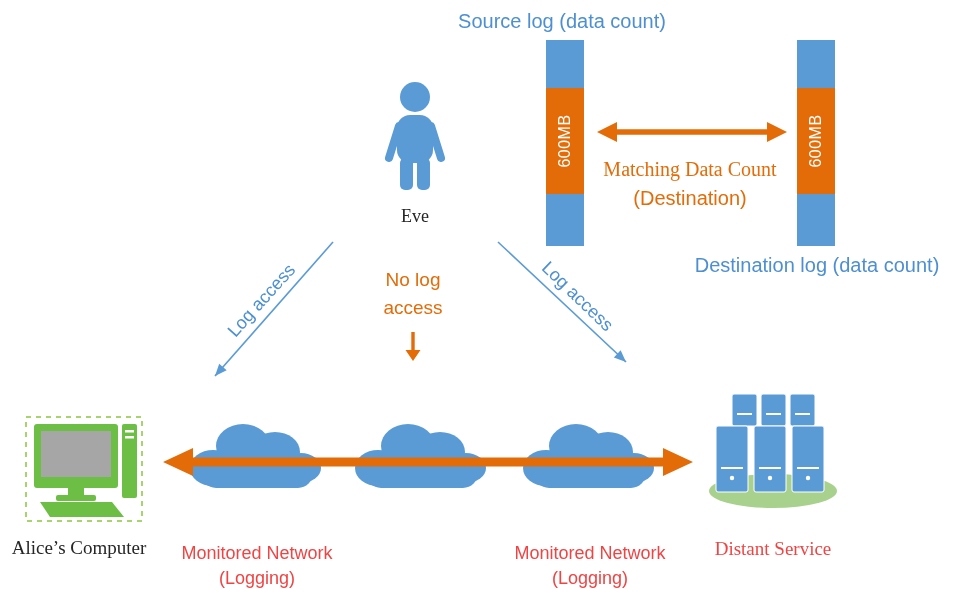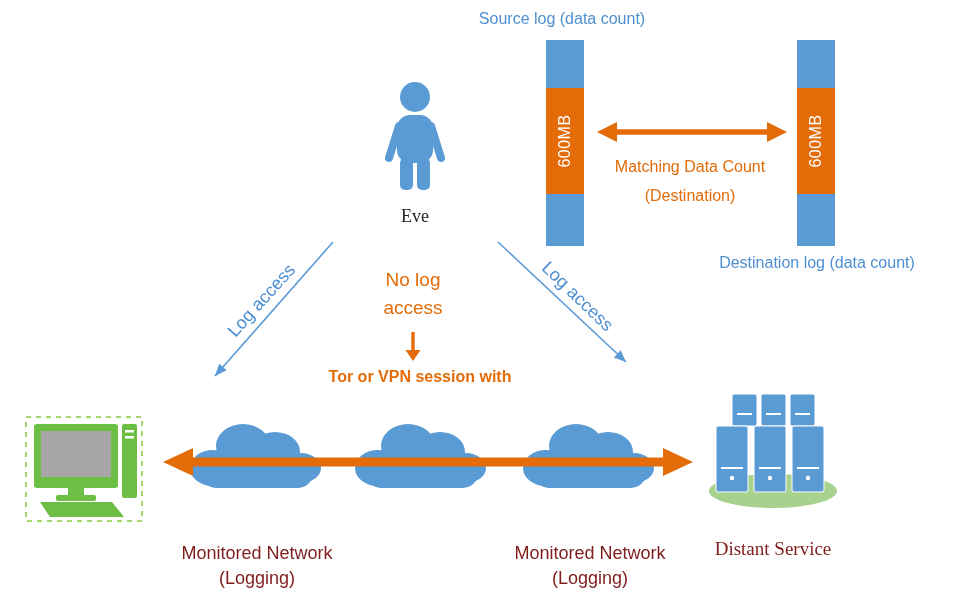--- a/index.html
+++ b/index.html
@@ -4,23 +4,23 @@
 <style>
   * { margin:0; padding:0; box-sizing:border-box; }
   html,body { background:#ffffff; }
   body { font-family:"Liberation Sans", sans-serif; }
   .canvas { position:relative; width:965px; height:602px; background:#ffffff; overflow:hidden; }
   .canvas > svg { position:absolute; left:0; top:0; }
   .txt { position:absolute; text-align:center; line-height:1.2; white-space:nowrap; }
   .t-blue   { color:#4D8FD1; }
   .t-orange { color:#E36C09; }
   .t-dark   { color:#262626;font-family:Liberation Serif, serif; }
-  .t-navy   { color:#7f1d1d; }
+  .t-navy   { color:#ef4444; }
   .bold { font-weight:bold; }
-  .f20 { font-size:16px; }
+  .f20 { font-size:20px; }
   .f19 { font-size:19px; }
   .f18 { font-size:18px; }
   .bar { position:absolute; width:38px; height:206px; top:40px; background:#5B9BD5; }
   .bar-seg { position:absolute; left:0; right:0; top:48px; height:106px; background:#E36C09;
              display:flex; align-items:center; justify-content:center; }
   .bar-seg span { transform:rotate(-90deg); color:#ffffff; font-size:16px; white-space:nowrap; letter-spacing:.5px; }
   .rot-l { transform:rotate(-48deg); }
   .rot-r { transform:rotate(44deg); }
 </style>
 </head>
@@ -119,35 +119,35 @@
     </div>
   </div>
   <div class="bar" style="left:797px;">
     <div class="bar-seg">
       <span>600MB</span>
     </div>
   </div>
 
   <div class="txt t-blue f20" style="left:427px; top:9px; width:270px;">Source log (data count)</div>
 
-  <div class="txt t-orange f20" style="left:562px; top:157px; width:256px;">Matching Data Count</div>
+  <div class="txt t-orange f20" style="left:562px; top:157px; width:256px;font-family:Liberation Serif, serif;">Matching Data Count</div>
   <div class="txt t-orange f20" style="left:562px; top:186px; width:256px;">(Destination)</div>
 
   <div class="txt t-blue f20" style="left:674px; top:253px; width:286px;">Destination log (data count)</div>
 
   <div class="txt t-dark f18" style="left:385px; top:206px; width:60px;">Eve</div>
 
   <div class="txt t-blue f18 rot-l" style="left:202px; top:290px; width:120px;">Log access</div>
   <div class="txt t-blue f18 rot-r" style="left:517px; top:286px; width:120px;">Log access</div>
 
   <div class="txt t-orange f19" style="left:363px; top:269px; width:100px;">No log</div>
   <div class="txt t-orange f19" style="left:363px; top:297px; width:100px;">access</div>
 
-  <div class="txt t-orange f20 bold" style="left:268px; top:367px; width:304px;">Tor or VPN session with</div>
 
+  <div class="txt t-dark f19" style="left:0px; top:537px; width:158px;">Alice’s Computer</div>
 
   <div class="txt t-navy f18" style="left:162px; top:543px; width:190px;">Monitored Network</div>
   <div class="txt t-navy f18" style="left:162px; top:568px; width:190px;">(Logging)</div>
 
 
   <div class="txt t-navy f18" style="left:495px; top:543px; width:190px;">Monitored Network</div>
   <div class="txt t-navy f18" style="left:495px; top:568px; width:190px;">(Logging)</div>
 
   <div class="txt t-navy f19" style="left:687px; top:538px; width:172px;font-family:Liberation Serif, serif;">Distant Service</div>
 

